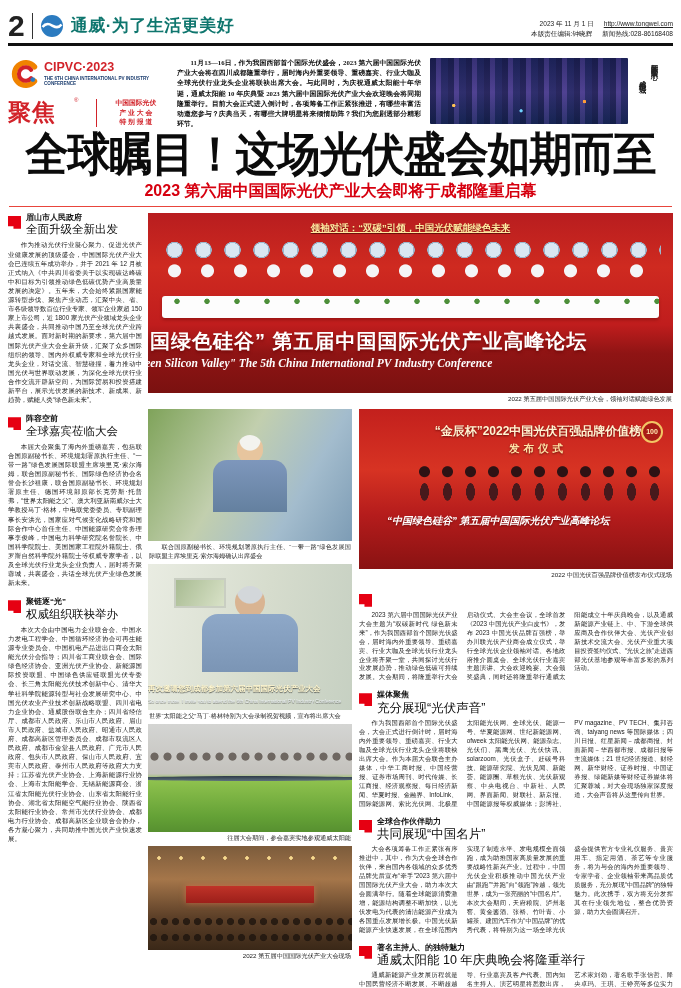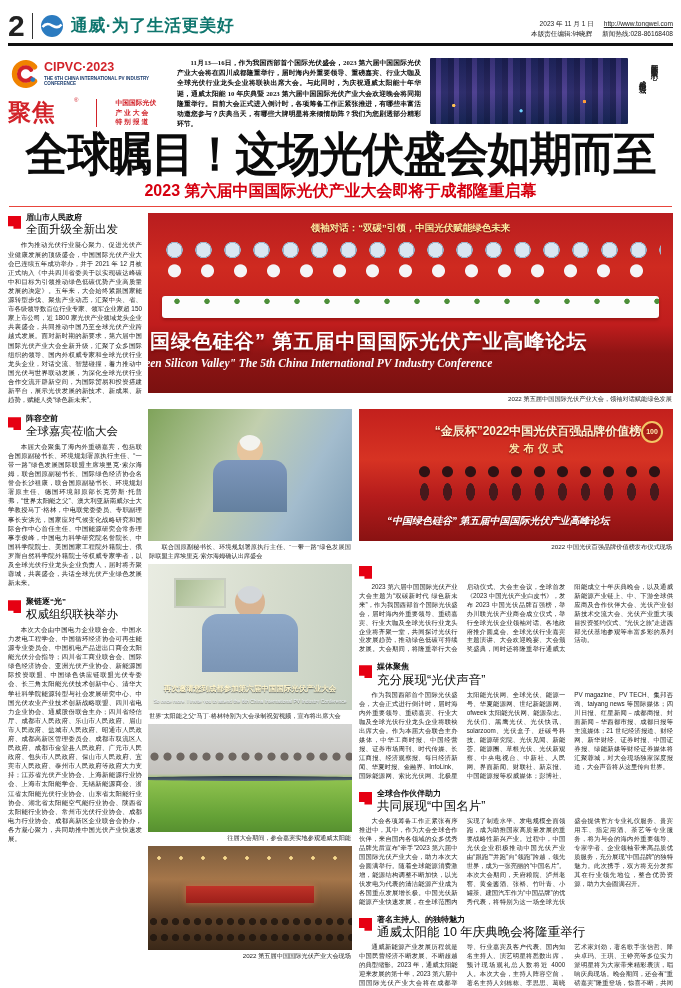--- a/index.html
+++ b/index.html
@@ -18,21 +18,21 @@
   .hdr-right a { color:#222; text-decoration:underline; }
   .hdr-right .row { display:flex; gap:10px; justify-content:flex-end; }
 
   
   .topstrip { display:flex; gap:9px; margin:12px 8px 0; height:70px; }
   .cipvc { width:160px; display:flex; flex-direction:column; justify-content:space-between; }
   .cipvc-top { display:flex; gap:4px; align-items:center; }
   .cipvc-swoosh { width:32px; height:32px; flex:0 0 auto; }
   .cipvc-name { font-size:12.5px; font-weight:bold; color:#d2232a; line-height:1; }
   .cipvc-sub { font-size:4.6px; color:#1a3c6e; font-weight:bold; margin-top:2px; line-height:1.25; }
-  .focus-row { display:flex; align-items:center; gap:18px; }
+  .focus-row { display:flex; align-items:center; gap:18px;text-align:center; }
   .focus-zh { font-size:23px; font-weight:900; color:#d2232a; letter-spacing:1px; }
   .focus-reg { font-size:6px; color:#d2232a; align-self:flex-start; }
   .focus-div { width:1px; height:28px; background:#d2232a; }
   .focus-lines { font-size:6.8px; font-weight:bold; color:#d2232a; line-height:1.45; white-space:pre; }
   .intro { width:244px; font-family:"Liberation Serif","DejaVu Serif",serif; font-weight:bold; font-size:6.8px; line-height:1.5; text-align:justify; color:#111; overflow:hidden; }
   .intro p { text-indent:2em; }
   .cityphoto { width:198px; height:66px; border-radius:1px;
     background:
       radial-gradient(circle 2px at 12% 72%, #ffc253 0 1.4px, transparent 2px),
       radial-gradient(circle 2px at 46% 80%, #6fd3ff 0 1.2px, transparent 2px),
@@ -61,21 +61,21 @@
   .sec-kicker { font-size:8px; font-weight:bold; color:#111; line-height:1.3; }
   .sec-title { font-size:11.5px; font-weight:400; color:#0d0d0d; line-height:1.15;text-align:center; }
   .sec-body { font-size:6.4px; line-height:1.42; text-align:justify; color:#222; text-indent:2em; }
 
   .caption { font-size:6.2px; color:#222; text-align:right; padding:2px 1px 3px; }
   .caption.left { text-align:justify; text-indent:2em; }
 
   
   .mainphoto { height:180px; position:relative; overflow:hidden;
     background:linear-gradient(180deg,#b81d1f 0%,#cf2a20 30%,#c01d1d 62%,#8f1414 78%,#7a1110 100%); }
-  .panel-banner { text-align:center; font-size:9.5px; font-weight:bold; color:#ffe9a0; margin-top:9px; text-shadow:0 1px 1px rgba(60,0,0,.6); }
+  .panel-banner { text-align:center; font-size:9.5px; font-weight:bold; color:#ffe9a0; margin-top:9px; text-shadow:0 1px 1px rgba(60,0,0,.6);text-decoration:underline; }
   .avatar-row { height:20px; margin:5px 12px 0;
     background:radial-gradient(circle 8px at 50% 50%, #d9e6f2 0 7px, #9db6cc 7px 8px, transparent 8.5px);
     background-size:29px 20px; background-repeat:repeat-x; }
   .people-row { height:34px; margin:2px 10px 0;
     background:radial-gradient(circle 7px at 50% 26%, #f4f5f7 0 6px, transparent 7px);
     background-size:33px 34px; background-repeat:repeat-x; }
   .table-strip { height:22px; margin:0 14px; background:#fdfdfd; border-radius:3px; box-shadow:0 2px 3px rgba(80,0,0,.35);
     background-image:radial-gradient(circle 3px at 50% 24%, #4d8f3a 0 2.4px, transparent 3px); background-size:30px 22px; background-repeat:repeat-x; }
   .stage-cn { white-space:nowrap; font-size:20px; font-weight:900; color:#fff; margin:10px 0 0 -30px; text-shadow:0 2px 3px rgba(90,0,0,.55); letter-spacing:1px; }
   .stage-en { white-space:nowrap; font-family:"Liberation Serif",serif; font-style:italic; font-weight:bold; font-size:11.5px; color:#fdfdfd; margin:2px 0 0 -22px; }
@@ -87,36 +87,36 @@
   
   .ph { width:100%; position:relative; overflow:hidden; }
   .ph-solheim { height:132px; background:linear-gradient(120deg,#7fa35a 0%,#c2cfae 42%,#a3bccd 72%,#7d9cb5 100%); }
   .person { position:absolute; left:50%; transform:translateX(-50%); }
   .head { width:26px; height:28px; border-radius:50% 50% 46% 46%; background:radial-gradient(circle at 50% 18%, #f3f3ef 0 38%, #e7c59e 42%); margin:0 auto; }
   .torso { width:74px; height:52px; border-radius:14px 14px 0 0; background:linear-gradient(180deg,#7e97bc,#64809f); margin-top:-3px; }
   .ph-green { height:146px; background:linear-gradient(100deg,#e9ece2 0%,#d6dccd 55%,#c6d0c2 100%); }
   .frame { position:absolute; left:26px; top:14px; width:52px; height:30px; background:linear-gradient(120deg,#a8bb92,#d9e2c8); border:2px solid #c9cec2; }
   .green-head { width:30px; height:32px; border-radius:50%; background:radial-gradient(circle at 50% 14%, #d3d7da 0 40%, #d9b492 44%); margin:0 auto; }
   .green-torso { width:96px; height:58px; border-radius:16px 16px 0 0; background:linear-gradient(180deg,#8ea8c8,#7b95b5); margin-top:-4px; }
-  .vsub { position:absolute; left:0; right:0; text-align:center; white-space:nowrap; overflow:hidden; }
+  .vsub { position:absolute; left:0; right:0; text-align:left; white-space:nowrap; overflow:hidden; }
   .vsub-cn { bottom:16px; font-size:7.5px; font-weight:bold; color:#fff7cf; text-shadow:0 1px 1px rgba(0,0,0,.6); }
   .vsub-en { bottom:6px; font-size:5px; color:#eef3f7; text-shadow:0 1px 1px rgba(0,0,0,.55); }
   .ph-model { height:108px; background:linear-gradient(180deg,#d4d5d3 0%,#c4c2bd 46%,#8fc24e 52%,#64a136 86%,#579030 100%); }
   .crowd-dots { position:absolute; left:0; right:0; top:26px; height:22px;
     background:radial-gradient(circle 4.5px at 50% 30%, #6e6761 0 3.6px, transparent 4.5px); background-size:13px 22px; background-repeat:repeat-x; }
   .rail { position:absolute; left:-10%; right:-10%; top:52px; height:5px; background:linear-gradient(180deg,#2e3a46,#5d707e); border-radius:50%; }
   .ph-hall { height:104px; background:linear-gradient(180deg,#7c5c3c 0%,#a5764a 32%,#5d4028 68%,#3a2818 100%); }
   .hall-lights { position:absolute; left:0; right:0; top:4px; height:16px;
     background:radial-gradient(circle 2px at 50% 50%, #f7d98e 0 1.5px, transparent 2px); background-size:22px 16px; background-repeat:repeat-x; }
   .hall-screen { position:absolute; left:50%; top:40px; transform:translateX(-50%); width:128px; height:17px; background:linear-gradient(180deg,#c03328,#9c1f1a); box-shadow:0 0 6px rgba(255,120,80,.5); }
   .hall-crowd { position:absolute; left:0; right:0; bottom:0; height:34px;
     background:radial-gradient(circle 4px at 50% 35%, #20160f 0 3.2px, transparent 4px); background-size:11px 16px; background-repeat:repeat; opacity:.85; }
 
   
-  .ph-award { height:132px; background:linear-gradient(180deg,#c3201d 0%,#d73323 38%,#b51c1c 66%,#891212 100%);padding-left:44px; }
+  .ph-award { height:160px; background:linear-gradient(180deg,#c3201d 0%,#d73323 38%,#b51c1c 66%,#891212 100%);padding-left:44px; }
   .award-l1 { text-align:center; font-size:12px; font-weight:900; color:#fff3d2; margin-top:14px; text-shadow:0 1px 2px rgba(70,0,0,.7); }
   .award-l2 { text-align:center; font-size:10.5px; font-weight:900; color:#ffe3a6; margin-top:2px; letter-spacing:4px; text-shadow:0 1px 2px rgba(70,0,0,.7); }
   .award-people { height:44px; margin:6px 10px 0;
     background:radial-gradient(circle 6px at 50% 22%, #2e1214 0 5px, transparent 6px),
                radial-gradient(ellipse 7px 14px at 50% 68%, #47191c 0 60%, transparent 65%);
     background-size:23px 44px; background-repeat:repeat-x; }
   .award-badge { position:absolute; right:10px; top:12px; width:22px; height:22px; border-radius:50%; border:2px solid #f3c664; color:#ffe9b0; font-size:7px; font-weight:bold; display:flex; align-items:center; justify-content:center; background:rgba(120,10,10,.4); }
   .award-banner { white-space:nowrap; font-family:"Liberation Serif",serif; font-style:italic; font-weight:bold; font-size:10px; color:#fff; margin:8px 0 0 -16px; text-shadow:0 1px 2px rgba(80,0,0,.6); }
 
   .rsec { margin-top:8px; }

